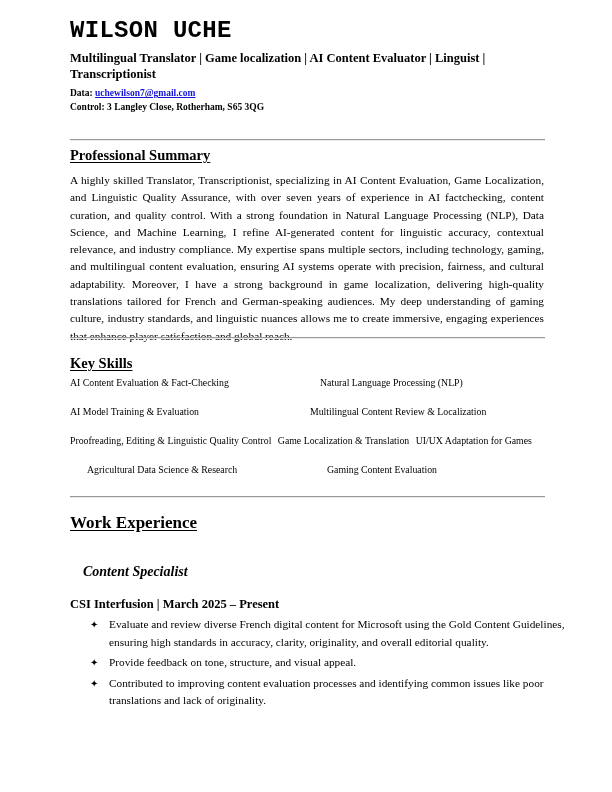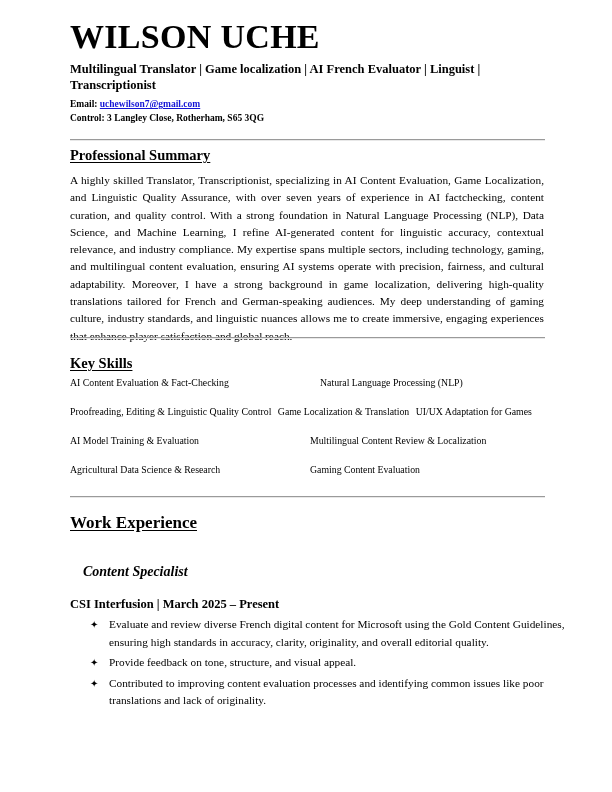--- a/index.html
+++ b/index.html
@@ -26,26 +26,27 @@
   }
 
   
   .header {
     position: absolute;
     left: 70px;
     top: 18px;
     width: 475px;
   }
   .full-name {
-    font-size: 34px;
+    font-size: 24px;
     font-weight: bold;
     letter-spacing: 0.3px;
     line-height: 1.1;
     margin: 0 0 6px 0;
     white-space: nowrap;
+    font-family: Liberation Mono, monospace;
   }
   .headline {
     font-size: 12.5px;
     font-weight: bold;
     line-height: 1.28;
     margin: 0 0 5px 0;
     width: 470px;
   }
   .contact-line {
     font-size: 9.5px;
@@ -107,21 +108,21 @@
     left: 70px;
     top: 377px;
     width: 510px;
     font-size: 9.8px;
   }
   .skill-row {
     display: flex;
     margin-bottom: 18px;
     white-space: nowrap;
   }
-  .skill-row:last-child { margin-bottom: 0; }
+  .skill-row:last-child { margin-bottom: 0; margin-left: 17px; }
   .skill-col-a { width: 240px; flex: 0 0 240px; }
   .skill-col-b { flex: 0 0 auto; }
   .skill-row-wide { display: block; white-space: nowrap; }
   .skill-row-wide .skill-item { display: inline; }
   .skill-row-wide .skill-item + .skill-item { margin-left: 4px; }
   .row1-col-b { margin-left: 10px; }
 
   
   .job-block {
     position: absolute;
@@ -171,23 +172,23 @@
     font-family: "DejaVu Sans", sans-serif;
   }
 </style>
 </head>
 <body>
 
 <div class="page">
 
   <div class="header">
     <h1 class="full-name">WILSON UCHE</h1>
-    <div class="headline">Multilingual Translator | Game localization | AI French Evaluator | Linguist | Transcriptionist</div>
+    <div class="headline">Multilingual Translator | Game localization | AI Content Evaluator | Linguist | Transcriptionist</div>
     <p class="contact-line">
-      <span class="contact-label">Email:</span>
+      <span class="contact-label">Data:</span>
       <span class="email-link">uchewilson7@gmail.com</span>
     </p>
     <p class="contact-line">
       <span class="contact-label">Control:</span>
       <span>3 Langley Close, Rotherham, S65 3QG</span>
     </p>
   </div>
 
   <hr class="rule rule-1">
 
@@ -195,28 +196,28 @@
   <div class="summary-body">A highly skilled Translator, Transcriptionist, specializing in AI Content Evaluation, Game Localization, and Linguistic Quality Assurance, with over seven years of experience in AI factchecking, content curation, and quality control. With a strong foundation in Natural Language Processing (NLP), Data Science, and Machine Learning, I refine AI-generated content for linguistic accuracy, contextual relevance, and industry compliance. My expertise spans multiple sectors, including technology, gaming, and multilingual content evaluation, ensuring AI systems operate with precision, fairness, and cultural adaptability. Moreover, I have a strong background in game localization, delivering high-quality translations tailored for French and German-speaking audiences. My deep understanding of gaming culture, industry standards, and linguistic nuances allows me to create immersive, engaging experiences that enhance player satisfaction and global reach.</div>
 
   <hr class="rule rule-2">
 
   <div class="section-heading heading-skills">Key Skills</div>
   <div class="skills-block">
     <div class="skill-row">
       <span class="skill-col-a">AI Content Evaluation &amp; Fact-Checking</span>
       <span class="skill-col-b row1-col-b">Natural Language Processing (NLP)</span>
     </div>
+    <div class="skill-row">
+      <span class="skill-col-a">AI Model Training &amp; Evaluation</span>
+      <span class="skill-col-b">Multilingual Content Review &amp; Localization</span>
+    </div>
     <div class="skill-row skill-row-wide">
       <span class="skill-item">Proofreading, Editing &amp; Linguistic Quality Control</span>
       <span class="skill-item">Game Localization &amp; Translation</span>
       <span class="skill-item">UI/UX Adaptation for Games</span>
-    </div>
-    <div class="skill-row">
-      <span class="skill-col-a">AI Model Training &amp; Evaluation</span>
-      <span class="skill-col-b">Multilingual Content Review &amp; Localization</span>
     </div>
     <div class="skill-row">
       <span class="skill-col-a">Agricultural Data Science &amp; Research</span>
       <span class="skill-col-b">Gaming Content Evaluation</span>
     </div>
   </div>
 
   <hr class="rule rule-3">
 
   <div class="section-heading heading-work">Work Experience</div>

